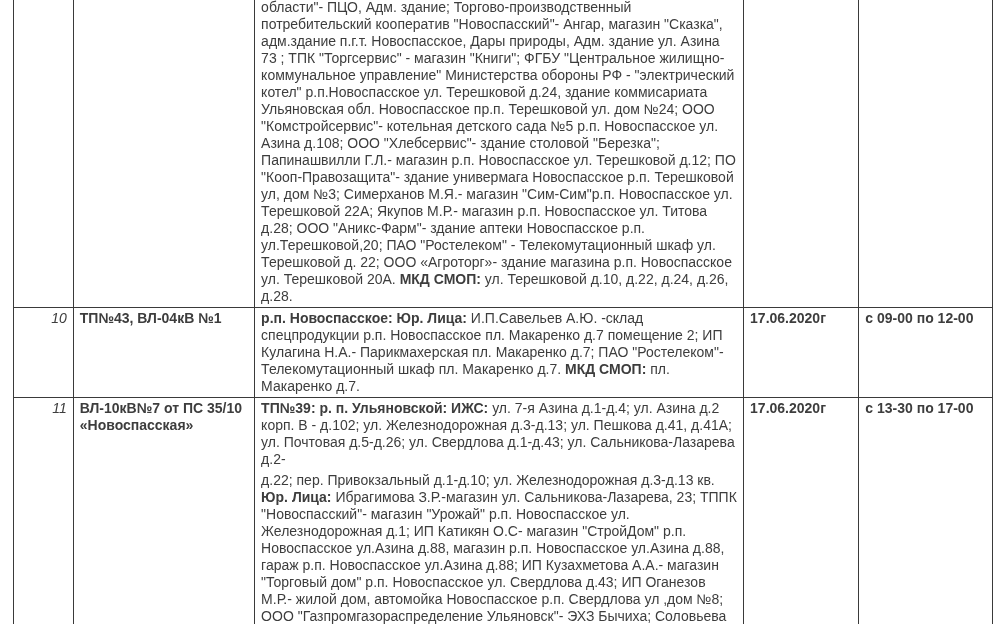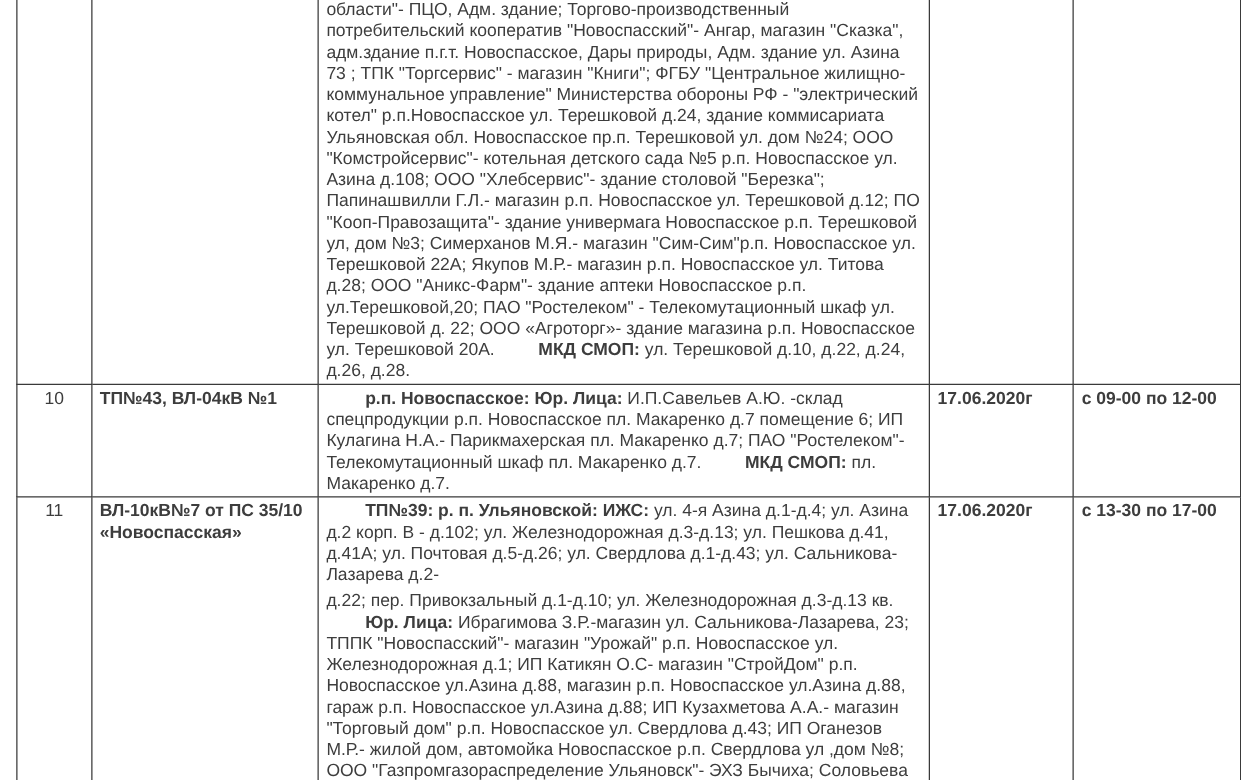--- a/index.html
+++ b/index.html
@@ -24,28 +24,28 @@
     table-layout: fixed;
     font-size: 14px;
     line-height: 17px;
   }
   table.schedule td {
     border: 1px solid #3a3a3a;
     vertical-align: top;
     padding: 2px 6px;
     word-wrap: break-word;
   }
-  td.c-num   { width: 50px;  text-align: center; padding-top: 4px; }
+  td.c-num   { width: 50px;  text-align: right; padding-top: 4px; font-style: italic; }
   td.c-name  { width: 174px; font-weight: bold; padding-left: 10px; padding-right: 4px; padding-top: 4px; white-space: pre-line; margin-left: 44px; }
   td.c-desc  { width: 506px; padding-left: 8px; padding-top: 3px; }
   td.c-date  { width: 105px; text-align: left; font-weight: bold; padding-top: 4px; }
   td.c-time  { width: 131px; font-weight: bold; padding-left: 5px; padding-top: 4px; margin-left: 24px; }
   td.c-desc p { margin: 0; }
   td.c-desc p + p { margin-top: 4px; }
-  .seg-bold { font-weight: bold; margin-left: 31px; }
+  .seg-bold { font-weight: bold; }
   
   tr.continued td.c-desc { vertical-align: bottom; }
   tr.continued .cellclip {
     height: 325px;
     overflow: hidden;
     display: flex;
     align-items: flex-end;
   }
 </style>
 </head>
@@ -66,35 +66,35 @@
           </td>
           <td class="c-date"></td>
           <td class="c-time"></td>
         </tr>
         <tr>
           <td class="c-num">10</td>
           <td class="c-name">ТП№43, ВЛ-04кВ №1</td>
           <td class="c-desc">
             <div>
               <div>
-                <p><span class="seg-bold">р.п. Новоспасское: Юр. Лица:</span><span> И.П.Савельев А.Ю. -склад спецпродукции р.п. Новоспасское пл. Макаренко д.7 помещение 6; ИП Кулагина Н.А.- Парикмахерская пл. Макаренко д.7; ПАО "Ростелеком"- Телекомутационный шкаф пл. Макаренко д.7. </span><span class="seg-bold">МКД СМОП:</span><span> пл. Макаренко д.7.</span></p>
+                <p><span class="seg-bold">р.п. Новоспасское: Юр. Лица:</span><span> И.П.Савельев А.Ю. -склад спецпродукции р.п. Новоспасское пл. Макаренко д.7 помещение 2; ИП Кулагина Н.А.- Парикмахерская пл. Макаренко д.7; ПАО "Ростелеком"- Телекомутационный шкаф пл. Макаренко д.7. </span><span class="seg-bold">МКД СМОП:</span><span> пл. Макаренко д.7.</span></p>
               </div>
             </div>
           </td>
           <td class="c-date">17.06.2020г</td>
           <td class="c-time">с 09-00 по 12-00</td>
         </tr>
         <tr>
           <td class="c-num">11</td>
           <td class="c-name">ВЛ-10кВ№7 от ПС 35/10
 «Новоспасская»</td>
           <td class="c-desc">
             <div>
               <div>
-                <p><span class="seg-bold">ТП№39:  р. п. Ульяновской: ИЖС:</span><span> ул. 4-я Азина д.1-д.4;  ул. Азина д.2 корп. В - д.102;  ул. Железнодорожная д.3-д.13; ул. Пешкова д.41, д.41А; ул. Почтовая д.5-д.26; ул. Свердлова д.1-д.43; ул. Сальникова-Лазарева д.2-</span></p>
+                <p><span class="seg-bold">ТП№39:  р. п. Ульяновской: ИЖС:</span><span> ул. 7-я Азина д.1-д.4;  ул. Азина д.2 корп. В - д.102;  ул. Железнодорожная д.3-д.13; ул. Пешкова д.41, д.41А; ул. Почтовая д.5-д.26; ул. Свердлова д.1-д.43; ул. Сальникова-Лазарева д.2-</span></p>
                 <p><span>д.22; пер. Привокзальный д.1-д.10; ул. Железнодорожная д.3-д.13 кв. </span><span class="seg-bold">Юр. Лица:</span><span> Ибрагимова З.Р.-магазин ул.  Сальникова-Лазарева, 23;  ТППК "Новоспасский"-  магазин "Урожай" р.п. Новоспасское  ул. Железнодорожная д.1; ИП Катикян О.С- магазин "СтройДом" р.п. Новоспасское ул.Азина д.88, магазин р.п. Новоспасское ул.Азина д.88, гараж  р.п. Новоспасское ул.Азина д.88; ИП Кузахметова А.А.-  магазин "Торговый дом" р.п. Новоспасское ул. Свердлова д.43; ИП Оганезов М.Р.-  жилой дом, автомойка Новоспасское р.п. Свердлова  ул ,дом №8; ООО "Газпромгазораспределение Ульяновск"-  ЭХЗ Бычиха; Соловьева Н.Б.-  магазин "Гурмания" р.п. новоспасское ул. Дзержинского д.2а; ООО "ПрофСервисТрейд"-  р.п. Новоспасское Административное здание; Лешина О.А.-  магазин "Татьяна" склад р.п. Новоспасское ул. Свердлова д.9; Симерханова О.С.-  магазин р.п.</span></p>
               </div>
             </div>
           </td>
           <td class="c-date">17.06.2020г</td>
           <td class="c-time">с 13-30 по 17-00</td>
         </tr>
       </tbody>
   </table>
 </div>

